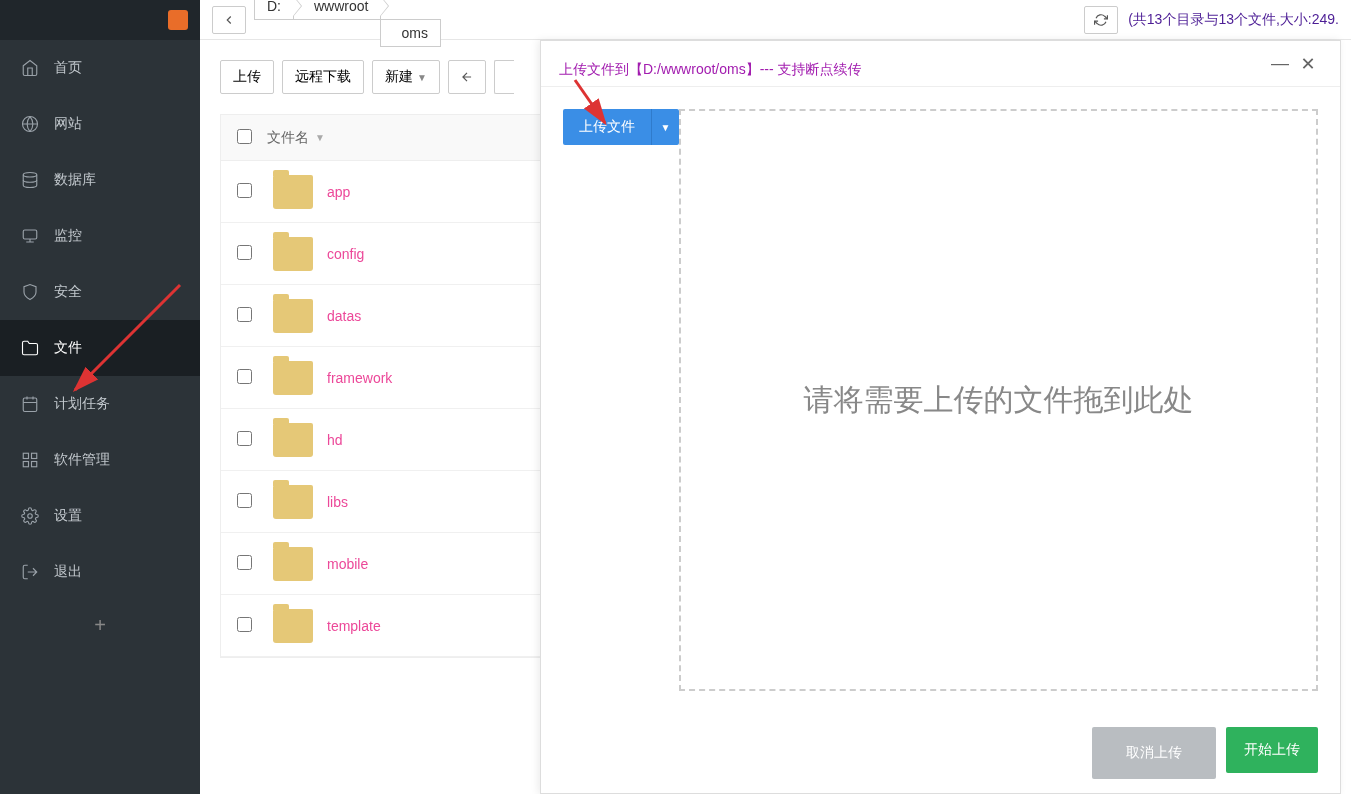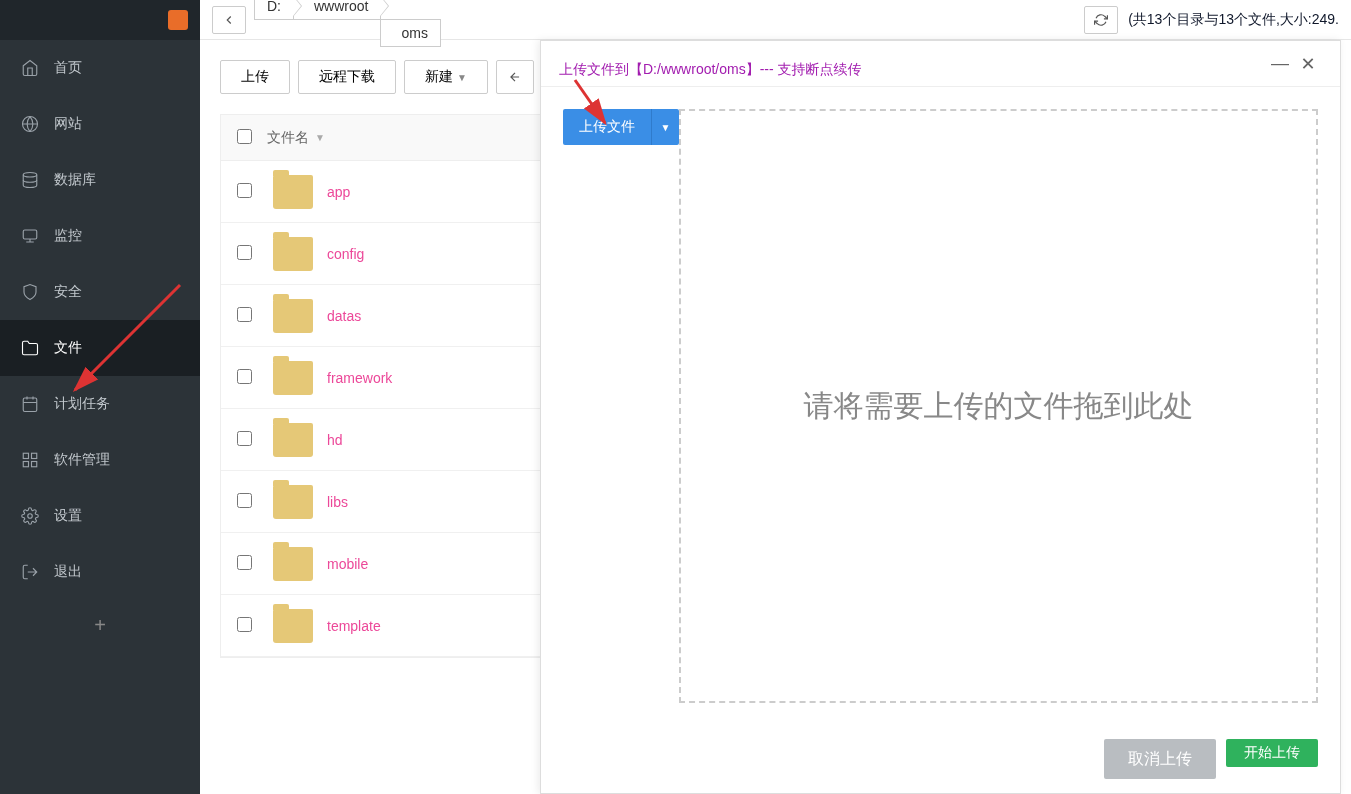--- a/index.html
+++ b/index.html
@@ -17,24 +17,24 @@
 
 .main { margin-left: 200px; height: 100vh; }
 .breadcrumb-bar { height: 40px; background: #fff; border-bottom: 1px solid #e6e6e6; display: flex; align-items: center; padding: 0 12px; }
 .bc-back { width: 34px; height: 28px; border: 1px solid #ccc; border-radius: 2px; background: #fff; display: flex; align-items: center; justify-content: center; margin-right: 8px; cursor: pointer; }
 .bc-segment { height: 28px; border: 1px solid #ccc; padding: 0 12px; display: flex; align-items: center; background: #fff; margin-right: -1px; cursor: pointer; position: relative; }
 .bc-segment::after { content: ""; position: absolute; right: -8px; top: 3px; border-left: 8px solid #fff; border-top: 10px solid transparent; border-bottom: 10px solid transparent; z-index: 2; }
 .bc-segment::before { content: ""; position: absolute; right: -9px; top: 2px; border-left: 9px solid #ccc; border-top: 11px solid transparent; border-bottom: 11px solid transparent; z-index: 1; }
 .bc-segment.last::after, .bc-segment.last::before { display: none; }
 .bc-spacer { flex: 1; }
 .bc-refresh { width: 34px; height: 28px; border: 1px solid #ccc; border-radius: 2px; background: #fff; display: flex; align-items: center; justify-content: center; cursor: pointer; margin-right: 10px; }
-.bc-status { color: #0f172a; white-space: nowrap; text-align: center; }
+.bc-status { color: #4c1d95; white-space: nowrap; text-align: center; }
 
 .toolbar { padding: 20px 20px 0 20px; display: flex; gap: 8px; }
-.tool-btn { height: 34px; border: 1px solid #ccc; background: #fff; border-radius: 2px; padding: 0 20px; cursor: pointer; font-size: 14px; display: flex; align-items: center; gap: 4px; }
+.tool-btn { height: 34px; border: 1px solid #ccc; background: #fff; border-radius: 2px; padding: 0 12px; cursor: pointer; font-size: 14px; display: flex; align-items: center; gap: 4px; }
 .tool-btn .caret { font-size: 10px; color: #888; }
 .tool-btn.icon-only { width: 38px; justify-content: center; padding: 0; }
 
 .file-table { margin: 20px; border: 1px solid #eee; }
 .ft-header { display: flex; align-items: center; height: 46px; border-bottom: 1px solid #eee; background: #f9f9f9; padding: 0 16px; }
 .ft-header .col-check { width: 30px; }
 .ft-header .col-name { flex: 1; display: flex; align-items: center; gap: 6px; color: #666; }
 .ft-header .sort-caret { font-size: 10px; color: #aaa; }
 .ft-row { display: flex; align-items: center; height: 62px; border-bottom: 1px solid #f0f0f0; padding: 0 16px; }
 .ft-row .col-check { width: 30px; }
@@ -46,22 +46,22 @@
 .modal-overlay { position: fixed; left: 540px; top: 40px; right: 10px; bottom: 0; background: #fff; border: 1px solid #ddd; box-shadow: -2px 0 8px rgba(0,0,0,0.08); z-index: 100; display: flex; flex-direction: column; }
 .modal-header { height: 46px; display: flex; align-items: center; padding: 0 18px; border-bottom: 1px solid #eee; }
 .modal-title { flex: 1; color: #a21caf; margin-top: 12px; }
 .modal-min, .modal-close { width: 28px; height: 28px; display: flex; align-items: center; justify-content: center; cursor: pointer; color: #666; font-size: 18px; }
 .modal-body { flex: 1; padding: 22px; display: flex; flex-direction: row; }
 .upload-btn-wrap { display: flex; margin-bottom: 20px; }
 .upload-btn { height: 36px; background: #3a8ee6; color: #fff; border: none; padding: 0 16px; cursor: pointer; border-radius: 2px 0 0 2px; font-size: 14px; }
 .upload-btn-caret { height: 36px; width: 28px; background: #3a8ee6; border: none; border-left: 1px solid #2f7bcc; color: #fff; cursor: pointer; border-radius: 0 2px 2px 0; display: flex; align-items: center; justify-content: center; font-size: 10px; }
 .drop-zone { flex: 1; border: 2px dashed #ccc; display: flex; align-items: center; justify-content: center; color: #888; font-size: 30px; }
 .modal-footer { padding: 14px 22px; display: flex; justify-content: flex-end; gap: 10px; }
-.btn-gray { background: #b9bdc1; color: #fff; border: none; height: 40px; padding: 0 24px; border-radius: 2px; cursor: pointer; font-size: 16px; }
-.btn-green { background: #2fb25d; color: #fff; border: none; height: 28px; padding: 0 18px; border-radius: 2px; cursor: pointer; font-size: 14px; }
+.btn-gray { background: #b9bdc1; color: #fff; border: none; height: 52px; padding: 0 34px; border-radius: 2px; cursor: pointer; font-size: 14px; }
+.btn-green { background: #2fb25d; color: #fff; border: none; height: 46px; padding: 0 18px; border-radius: 2px; cursor: pointer; font-size: 14px; }
 
 .red-arrow { position: fixed; z-index: 200; pointer-events: none; }
 .red-arrow.arrow1 { left: 65px; top: 280px; }
 .red-arrow.arrow2 { left: 570px; top: 75px; }
 </style>
 </head>
 <body>
 
 <div class="sidebar">
   <div class="sidebar-header">

